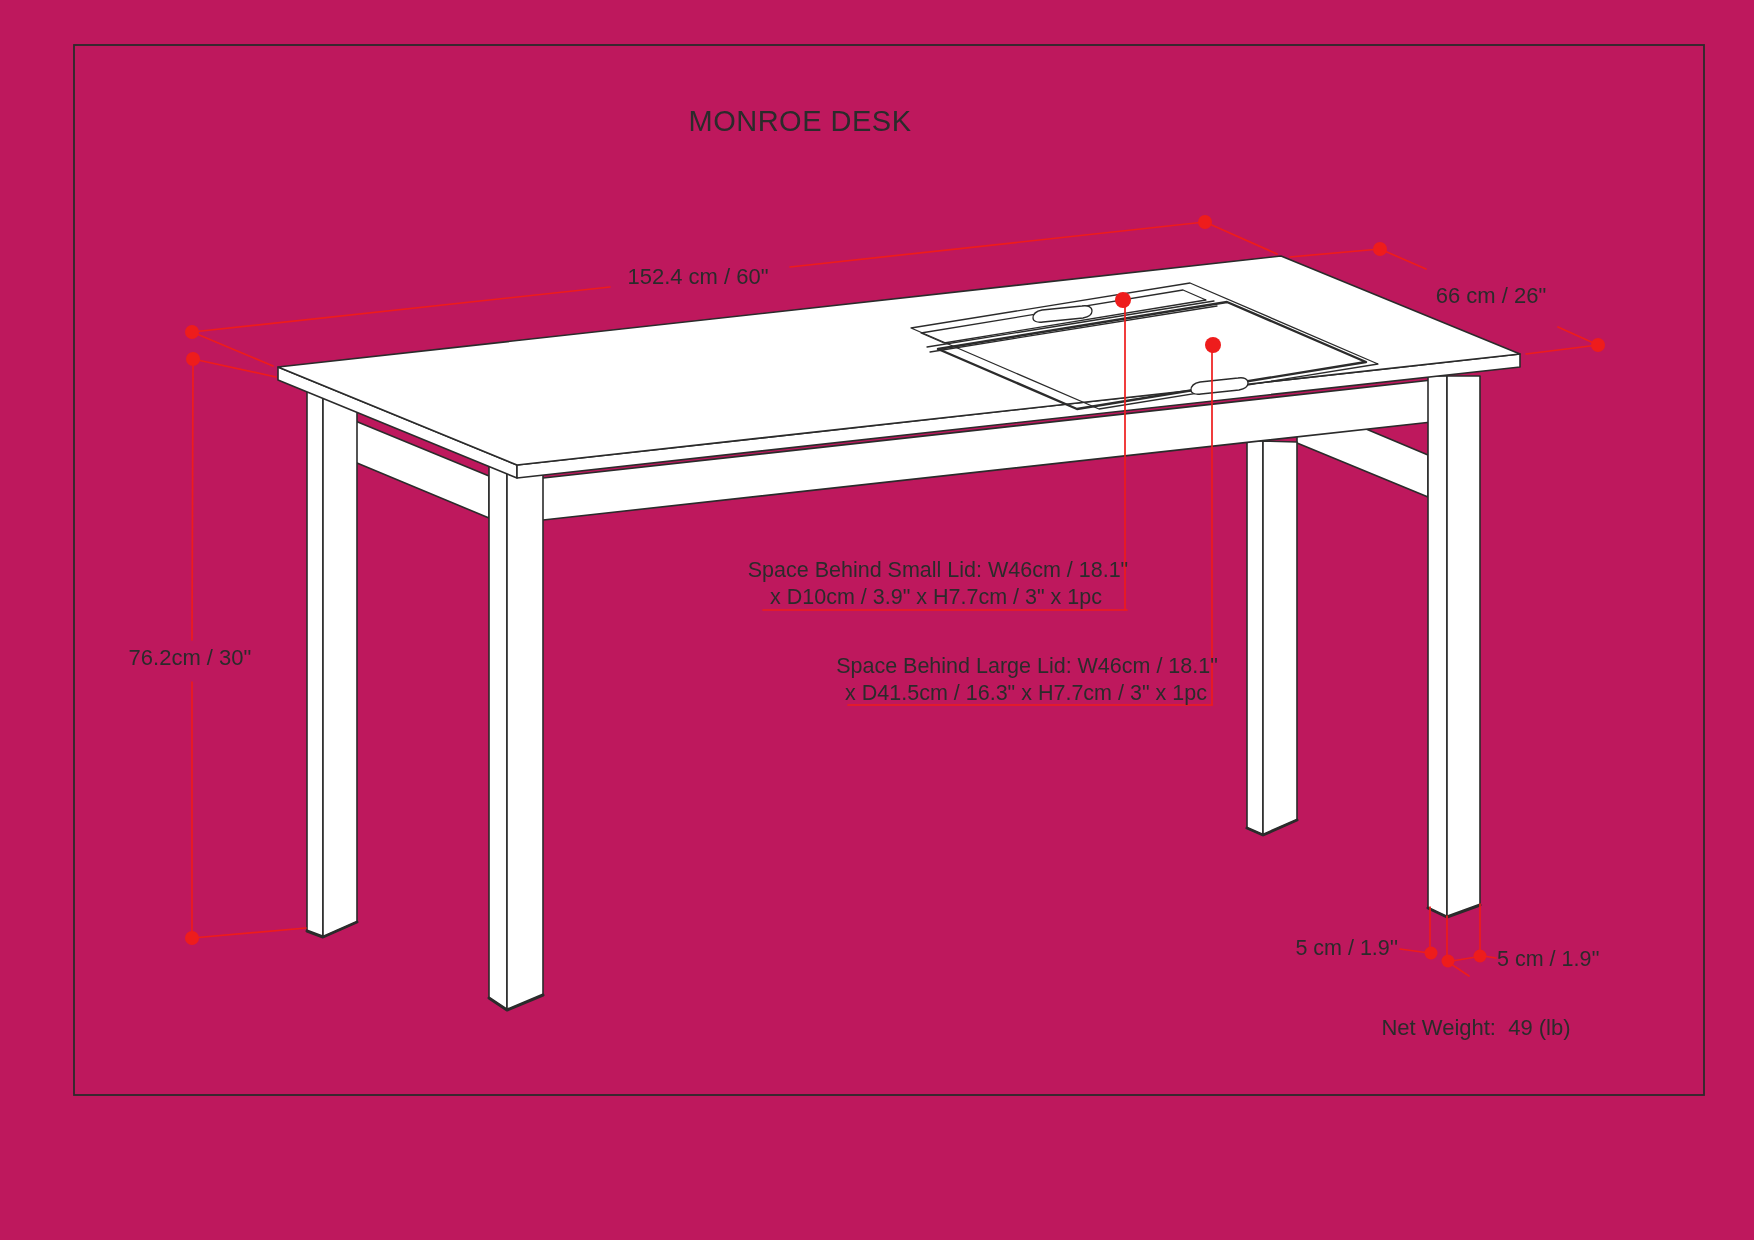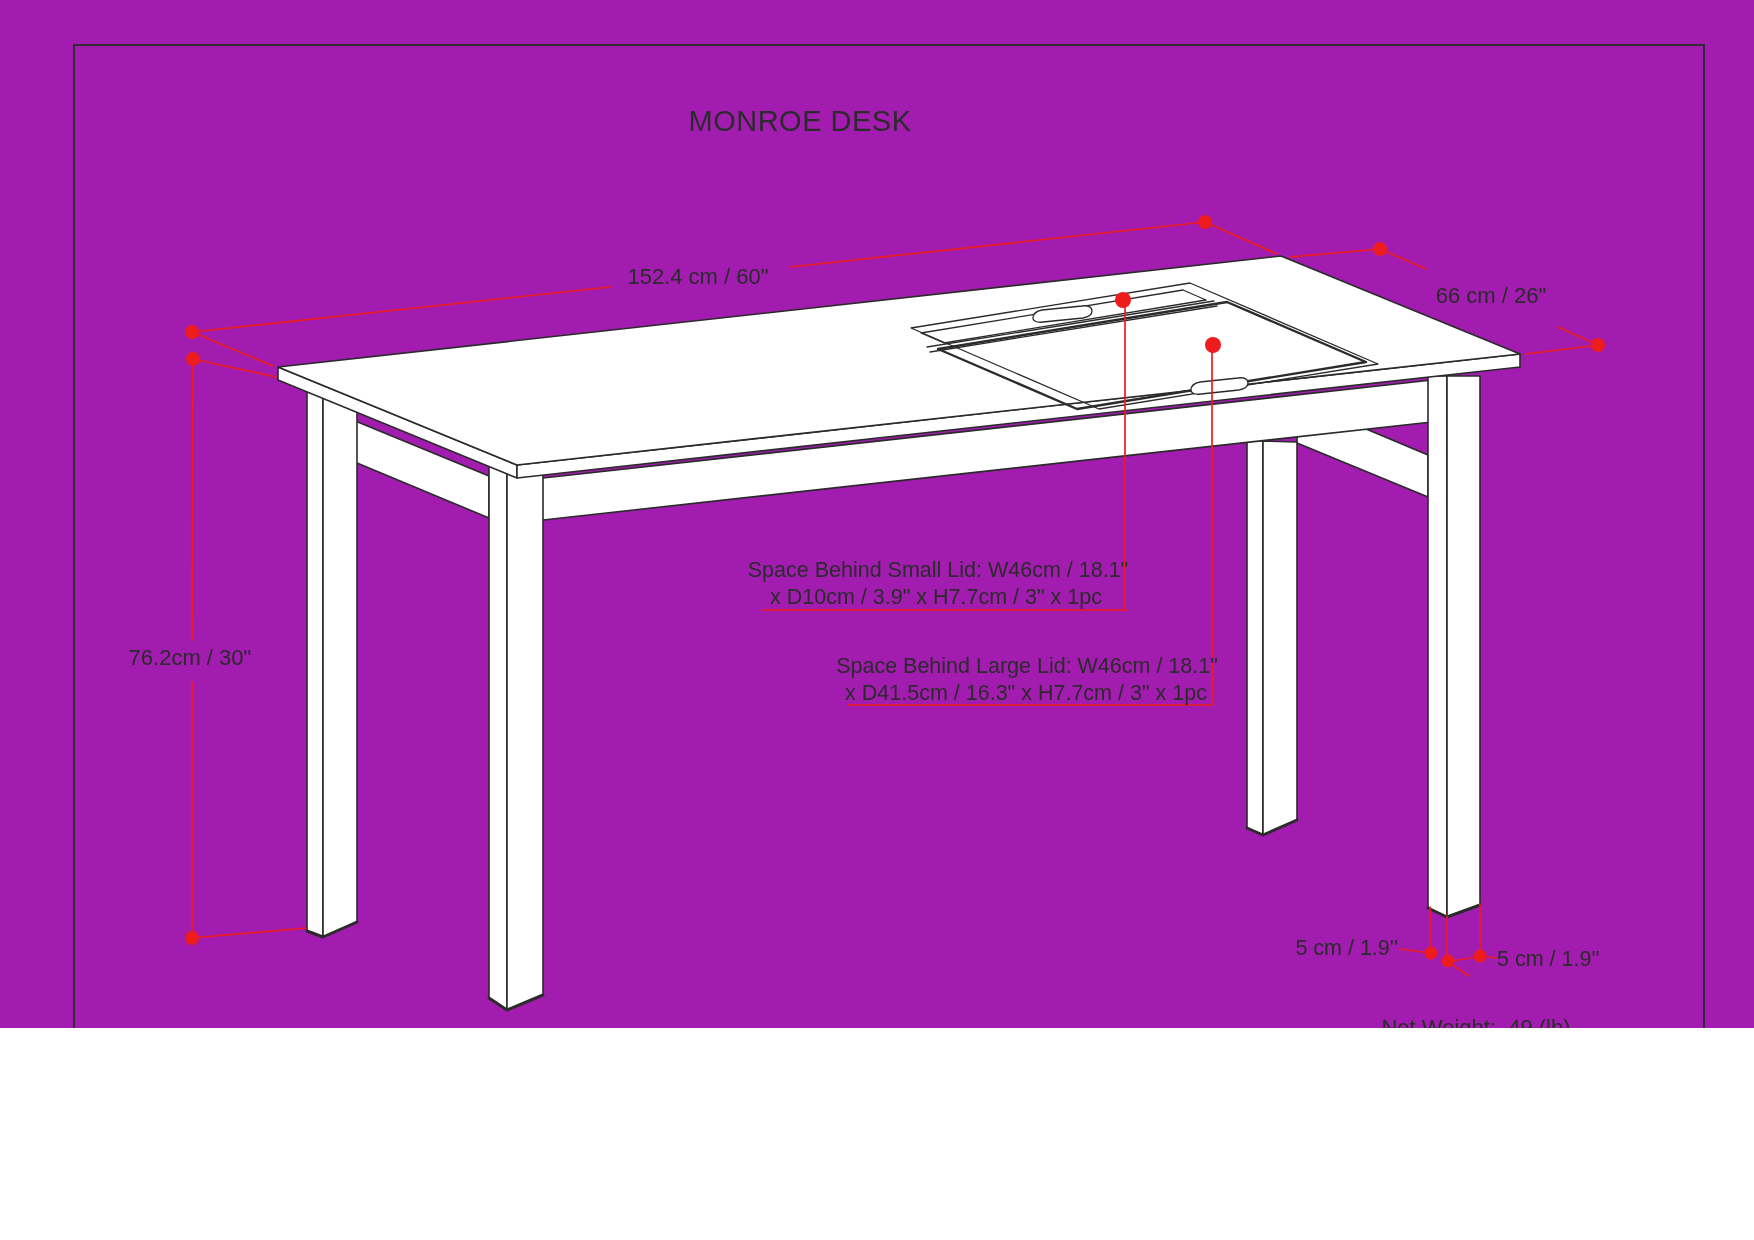--- a/index.html
+++ b/index.html
@@ -1,17 +1,17 @@
 <!DOCTYPE html>
 <html style="--accent: #ee1c1c; --ink: #2b2b2b;"><head>
 <meta charset="utf-8">
 <style>
   html,body { margin:0; padding:0; background:#ffffff; }
   #page {
-    position:relative; width:1754px; height:1028px; background:#a21caf;
+    position:relative; width:1754px; height:1240px; background:#be185d;
     font-family:"Liberation Sans", sans-serif; overflow:hidden;
   }
   svg { position:absolute; left:0; top:0; }
   svg text { fill:var(--ink,#2b2b2b); font-family:"Liberation Sans", sans-serif; white-space:pre; }
   .ink path, .ink line, .ink polyline { fill:none; stroke:var(--ink,#2b2b2b); stroke-width:1.6; stroke-linejoin:round; stroke-linecap:round; }
   .ink .face { fill:#ffffff; }
   .ink .thin { stroke-width:1.3; }
   .ink .bold { stroke-width:3; fill:none; }
   .ink .lidbold { stroke-width:2.4; }
   .red line, .red path { stroke:var(--accent,#ee1c1c); stroke-width:1.7; fill:none; stroke-linecap:round; }

